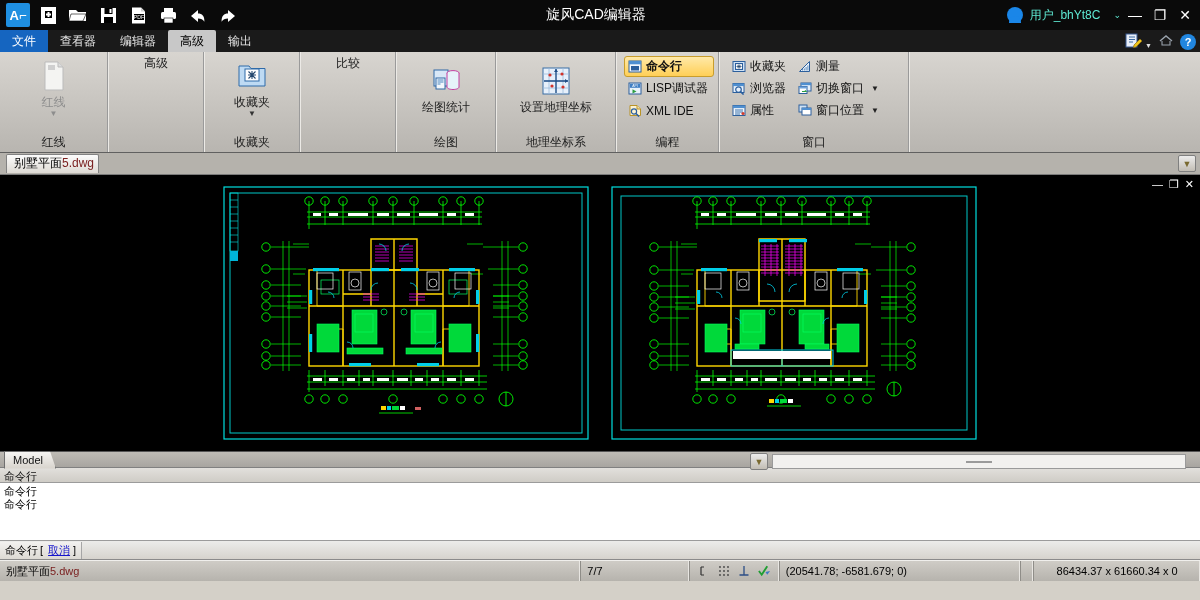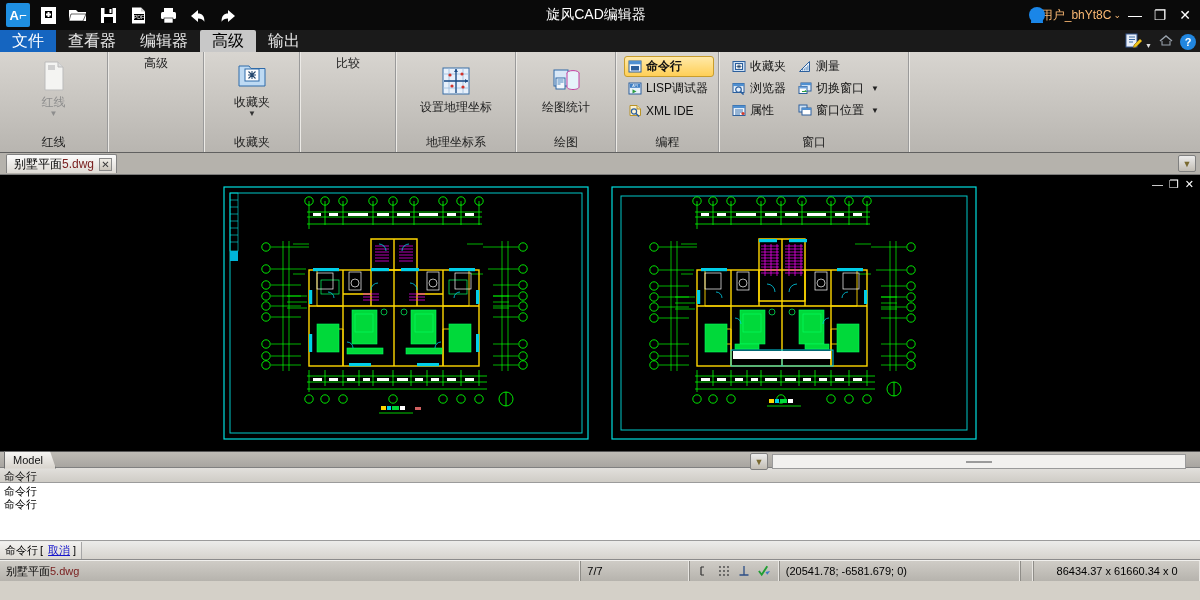--- a/index.html
+++ b/index.html
@@ -27,21 +27,21 @@
   }
   .title-center {
     position: absolute; left: 0; right: 8px; text-align: center;
     color: #fff; font-size: 14px; pointer-events: none;
   }
   .title-right {
     position: absolute; right: 4px; top: 0; height: 30px;
     display: flex; align-items: center; gap: 3px; color: #fff;
   }
   .user-chip {
-    display: flex; align-items: center; gap: 2px; color: #fdba74;
+    display: flex; align-items: center; gap: 13px; color: #5eead4;
     font-size: 12px; max-width: 120px; cursor: pointer;
   }
   .user-av {
     width: 16px; height: 16px; border-radius: 50%; background: #1a86e8;
     flex: 0 0 auto; position: relative;
   }
   .user-av::after {
     content: ""; position: absolute; left: 2px; bottom: 0; width: 12px;
     height: 7px; border-radius: 6px 6px 0 0; background: #1a86e8;
   }
@@ -53,21 +53,21 @@
     width: 22px; height: 24px; display: flex; align-items: center;
     justify-content: center; color: #fff; font-size: 14px; cursor: pointer;
   }
 
   
   .menurow {
     height: 22px; background: #1a1a1a; display: flex; align-items: flex-end;
     position: relative;
   }
   .mtab {
-    padding: 3px 12px 3px; font-size: 16px; color: #e6e6e6; cursor: pointer;
+    padding: 3px 12px 3px; font-size: 12px; color: #e6e6e6; cursor: pointer;
     line-height: 16px;
   }
   .mtab.file { background: #1565c0; color: #fff; }
   .mtab.active {
     background: #c8c8c8; color: #000; border-radius: 2px 2px 0 0;
   }
   .menurow-right {
     position: absolute; right: 4px; bottom: 1px; display: flex;
     align-items: center; gap: 7px;
   }
@@ -122,21 +122,21 @@
 
   
   .doctabs {
     height: 22px; background: #b5b2ac; display: flex; align-items: center;
     padding-left: 6px; position: relative; border-bottom: 1px solid #7a7a7a;
   }
   .doctab {
     height: 19px; display: flex; align-items: center; gap: 5px;
     background: linear-gradient(#fcfcfc,#dedad4); border: 1px solid #828282;
     border-bottom: none; padding: 0 4px 0 7px; font-size: 12px; color: #000;
-    cursor: pointer; border-radius: 2px 2px 0 0;
+    cursor: pointer; border-radius: 2px 2px 0 0; flex-direction: column;
   }
   .tabclose {
     width: 13px; height: 13px; background: linear-gradient(#f0ede6,#c9c4ba);
     border: 1px solid #8a8a8a; color: #3a3a3a; font-size: 10px;
     display: flex; align-items: center; justify-content: center; cursor: pointer;
   }
   .tabs-dd {
     position: absolute; right: 4px; top: 2px; width: 18px; height: 17px;
     background: linear-gradient(#ececec,#c2bdb4); border: 1px solid #7f7f7f;
     display: flex; align-items: center; justify-content: center;
@@ -358,20 +358,38 @@
           </span>
           <span class="lbl">收藏夹</span>
           <span class="caret">▼</span>
         </div>
       </div>
       <div class="rgroup-title">收藏夹</div>
     </div>
 
     <div class="rgroup" style="width:96px">
       <div class="rgroup-title">比较</div>
+    </div>
+
+    <div class="rgroup" style="width:100px">
+      <div class="rgroup-body">
+        <div class="bigbtn" style="padding-top:8px">
+          <span class="glyph">
+            <svg width="30" height="32" viewBox="0 0 30 32">
+                <rect x="3" y="5" width="14" height="16" fill="#d9e8f7" stroke="#3069a5"></rect>
+                <rect x="5" y="13" width="9" height="11" fill="#f2f7fc" stroke="#3069a5"></rect>
+                <path d="M6.5 15h6M6.5 17h6M6.5 19h3" stroke="#4b86bf" stroke-width="1"></path>
+                <ellipse cx="22" cy="8" rx="6" ry="2.4" fill="#e6f3fa" stroke="#c43fa0"></ellipse>
+                <path d="M16 8v14c0 1.4 2.7 2.5 6 2.5s6-1.1 6-2.5V8" fill="#e6f3fa" stroke="#c43fa0"></path>
+              </svg>
+          </span>
+          <span class="lbl">绘图统计</span>
+        </div>
+      </div>
+      <div class="rgroup-title">绘图</div>
     </div>
 
     <div class="rgroup" style="width:120px">
       <div class="rgroup-body">
         <div class="bigbtn" style="width:112px;padding-top:8px">
           <span class="glyph">
             <svg width="32" height="32" viewBox="0 0 32 32">
                 <rect x="3" y="3" width="26" height="26" fill="#e7f0fb" stroke="#3a6ea5"></rect>
                 <path d="M9 3v26M16 3v26M23 3v26M3 9h26M3 16h26M3 23h26" stroke="#9dbbdc" stroke-width=".8"></path>
                 <path d="M16 4v24M4 16h24" stroke="#1f4e86" stroke-width="1.3"></path>
@@ -379,38 +397,20 @@
                 <circle cx="10" cy="10" r="1.6" fill="#d2332a"></circle>
                 <circle cx="22" cy="9" r="1.6" fill="#d2332a"></circle>
                 <circle cx="12" cy="21" r="1.6" fill="#d2332a"></circle>
                 <circle cx="23" cy="22" r="1.6" fill="#d2332a"></circle>
               </svg>
           </span>
           <span class="lbl">设置地理坐标</span>
         </div>
       </div>
       <div class="rgroup-title">地理坐标系</div>
-    </div>
-
-    <div class="rgroup" style="width:100px">
-      <div class="rgroup-body">
-        <div class="bigbtn" style="padding-top:8px">
-          <span class="glyph">
-            <svg width="30" height="32" viewBox="0 0 30 32">
-                <rect x="3" y="5" width="14" height="16" fill="#d9e8f7" stroke="#3069a5"></rect>
-                <rect x="5" y="13" width="9" height="11" fill="#f2f7fc" stroke="#3069a5"></rect>
-                <path d="M6.5 15h6M6.5 17h6M6.5 19h3" stroke="#4b86bf" stroke-width="1"></path>
-                <ellipse cx="22" cy="8" rx="6" ry="2.4" fill="#e6f3fa" stroke="#c43fa0"></ellipse>
-                <path d="M16 8v14c0 1.4 2.7 2.5 6 2.5s6-1.1 6-2.5V8" fill="#e6f3fa" stroke="#c43fa0"></path>
-              </svg>
-          </span>
-          <span class="lbl">绘图统计</span>
-        </div>
-      </div>
-      <div class="rgroup-title">绘图</div>
     </div>
 
     <div class="rgroup" style="width:103px">
       <div class="rgroup-body" style="align-items:flex-start;justify-content:flex-start;padding-left:7px">
         <div class="smalllist">
           <div class="smallbtn highlight">
             <svg width="14" height="13" viewBox="0 0 14 13">
                 <rect x="1" y="1" width="12" height="11" fill="#f3f8fd" stroke="#2c5f9c"></rect>
                 <rect x="1" y="1" width="12" height="3.3" fill="#4f8fd0"></rect>
                 <rect x="3" y="6" width="8" height="4.5" fill="#2c5f9c"></rect>

